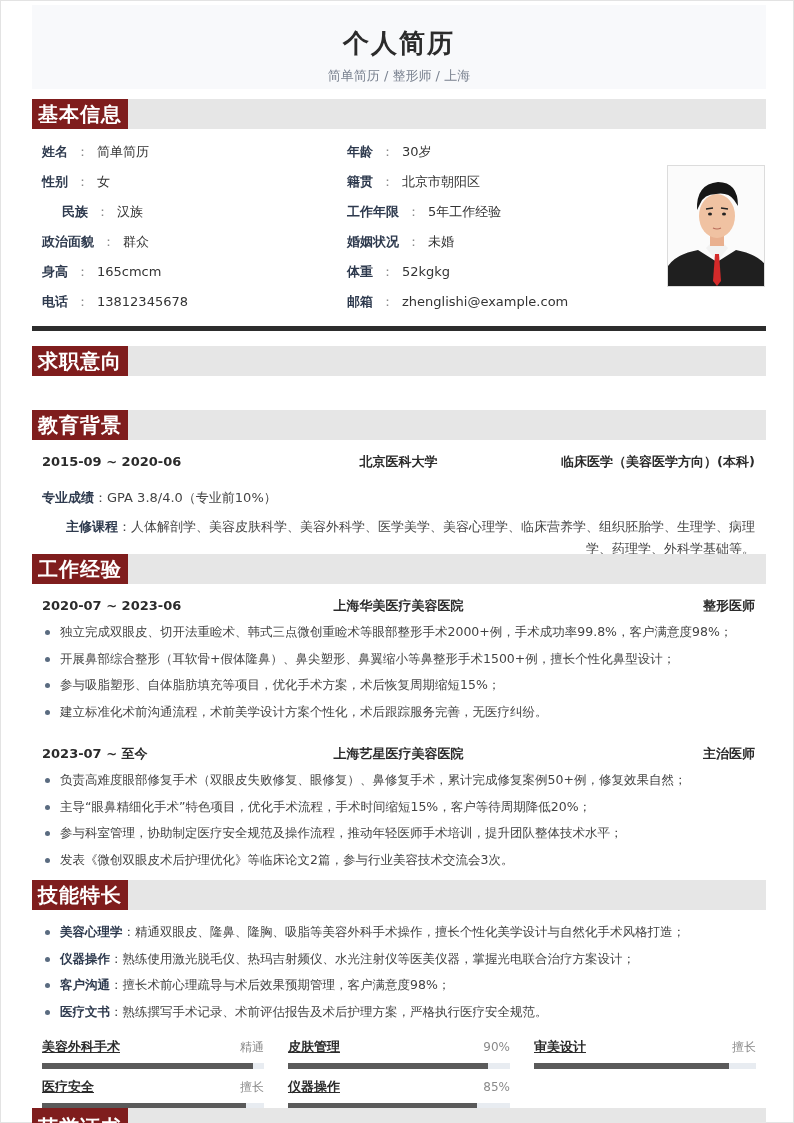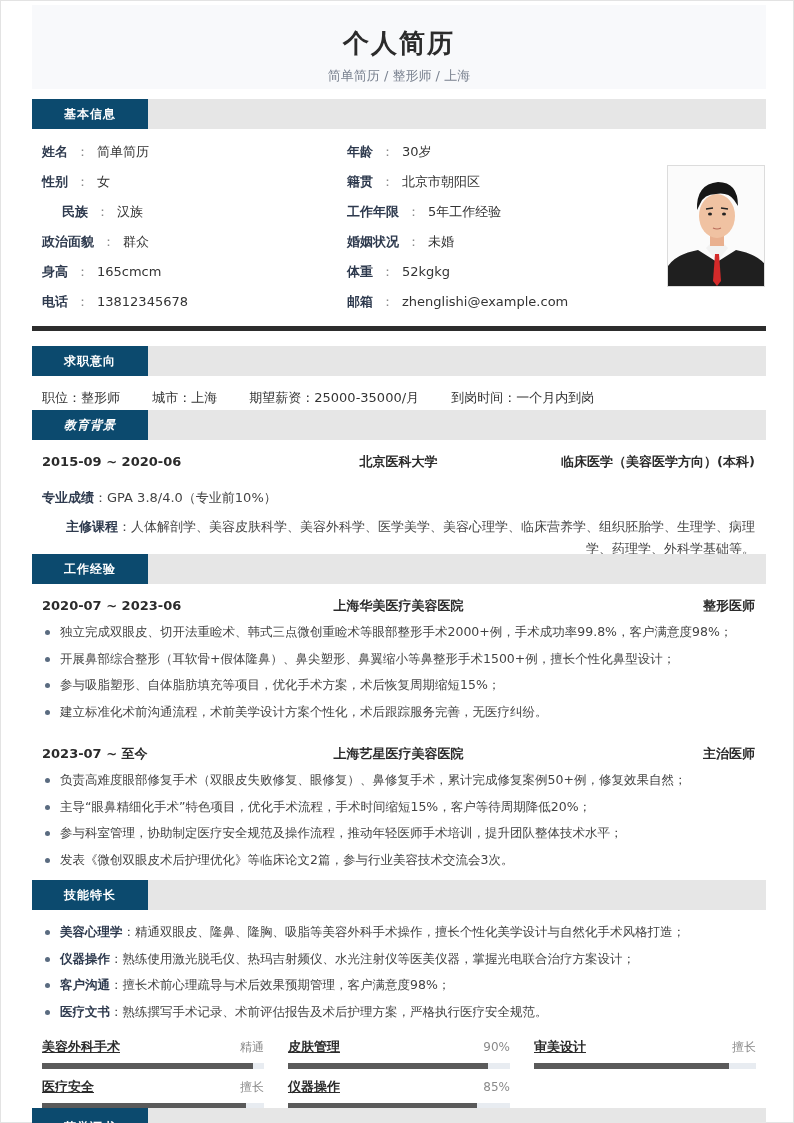--- a/index.html
+++ b/index.html
@@ -5,21 +5,21 @@
   * { box-sizing: border-box; margin: 0; padding: 0; }
   html, body { width: 794px; height: 1123px; overflow: hidden; background: #ffffff; }
   body { font-family: "DejaVu Sans", "Liberation Sans", sans-serif; color: #333; position: relative; }
   .page { position: absolute; left: 0; top: 0; width: 794px; height: 1123px; border: 1px solid #e3e3e3; background: #fff; }
 
   .header { position: absolute; left: 31px; top: 4px; width: 734px; height: 84px; background: #f8f9fb; text-align: center; }
   .header .title { position: absolute; left: 0; right: 0; top: 22px; font-size: 26px; font-weight: bold; color: #2b2b2b; letter-spacing: 2px; line-height: 32px; }
   .header .subtitle { position: absolute; left: 0; right: 0; top: 63px; font-size: 13px; color: #7a8290; line-height: 16px; }
 
   .sec-head { position: absolute; left: 31px; width: 734px; height: 30px; background: #e6e6e6; }
-  .sec-head .tag { position: absolute; left: 0; top: 0; height: 30px; width: 116px; background: #0c4a6e; color: #fff; font-size: 12px; font-weight: bold; line-height: 30px; text-align: center; letter-spacing: 1px; }
+  .sec-head .tag { position: absolute; left: 0; top: 0; height: 30px; width: 96px; background: #7f1d1d; color: #fff; font-size: 20px; font-weight: bold; line-height: 30px; text-align: center; letter-spacing: 1px; }
 
   .info-row { position: absolute; font-size: 13px; line-height: 18px; color: #333; white-space: nowrap; }
   .info-row .lbl { font-weight: bold; color: #2e3a4e; }
   .info-row .colon { color: #888; margin: 0 8px; }
 
   .photo { position: absolute; left: 666px; top: 164px; width: 98px; height: 122px; border: 1px solid #dcdcdc; background: #fafafa; overflow: hidden; }
 
   .divider { position: absolute; left: 31px; top: 325px; width: 734px; height: 5px; background: #2d2d2d; }
 
   .intent { position: absolute; left: 41px; top: 388px; font-size: 13px; line-height: 18px; color: #333; white-space: nowrap; }
@@ -85,28 +85,22 @@
       <path d="M38 43 L45 42 M53 42 L60 43" stroke="#222" stroke-width="1.5"></path>
       <path d="M45 62 Q49 64 53 62" stroke="#b86c5a" stroke-width="1.2" fill="none"></path>
     </svg>
   </div>
 
   <div class="divider"></div>
 
   <div class="sec-head" style="top:345px;">
     <div class="tag">求职意向</div>
   </div>
-  <div class="intent">
-    <span>职位：整形师</span>
-    <span>城市：上海</span>
-    <span>期望薪资：25000-35000/月</span>
-    <span>到岗时间：一个月内到岗</span>
-  </div>
 
-  <div class="sec-head" style="top:409px;font-style:italic;">
+  <div class="sec-head" style="top:409px;">
     <div class="tag">教育背景</div>
   </div>
   <div class="row3" style="top:452px;">
     <span>2015-09 ~ 2020-06</span>
     <span class="c">北京医科大学</span>
     <span class="r">临床医学（美容医学方向）(本科)</span>
   </div>
   <div class="para" style="top:476px;"><span class="k">专业成绩</span><span>：GPA 3.8/4.0（专业前10%）</span></div>
   <div class="para" style="top:505px;text-align:right;"><span class="k">主修课程</span><span>：人体解剖学、美容皮肤科学、美容外科学、医学美学、美容心理学、临床营养学、组织胚胎学、生理学、病理学、药理学、外科学基础等。</span></div>
 

